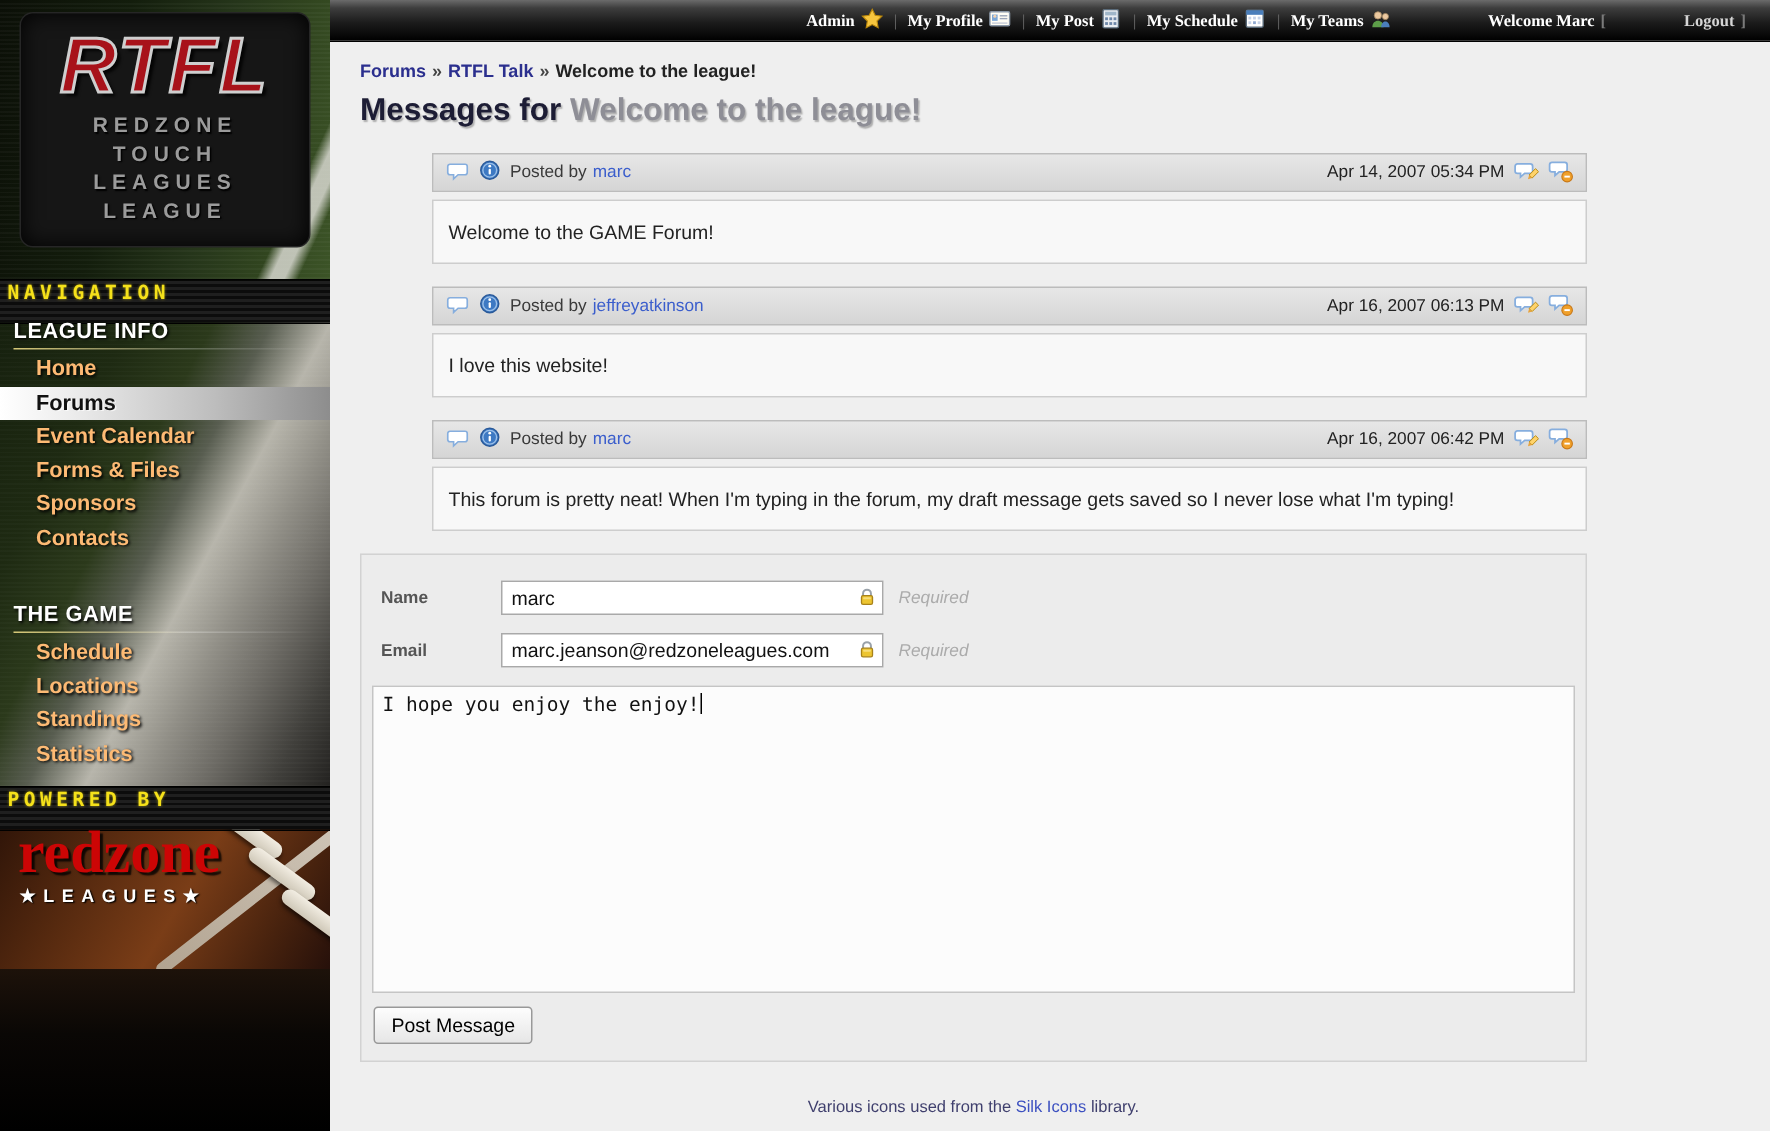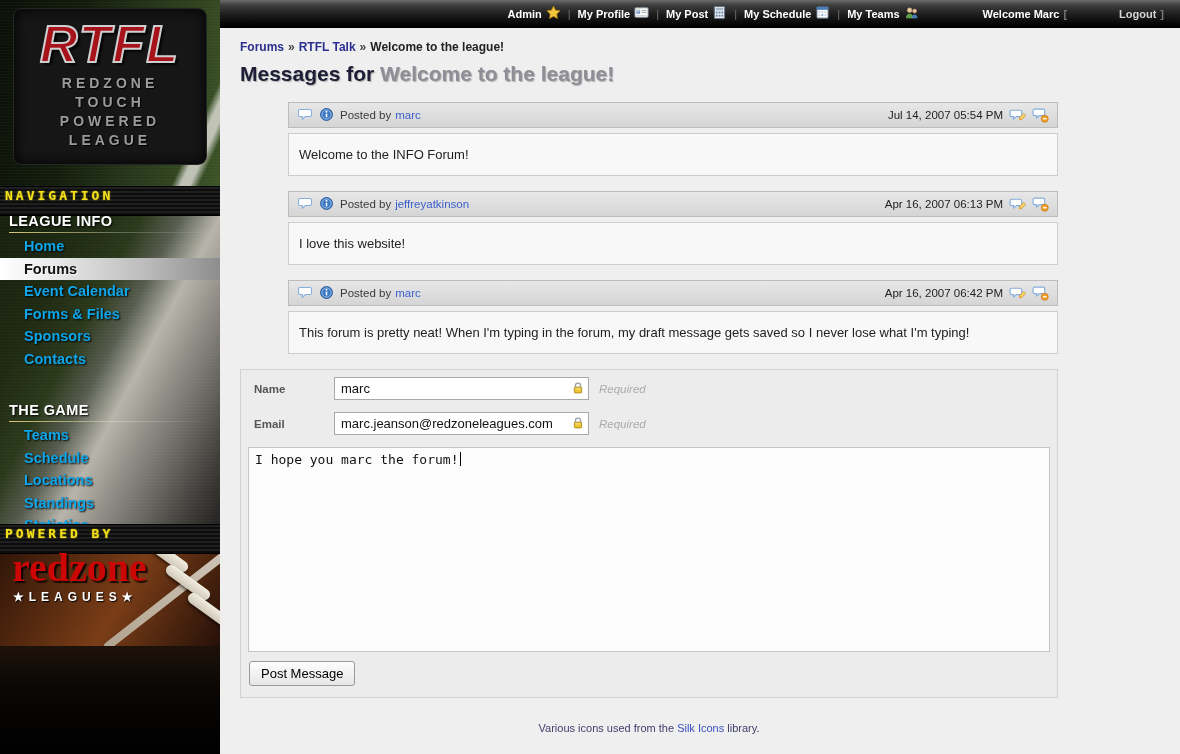--- a/index.html
+++ b/index.html
@@ -6,21 +6,21 @@
   html,body { width:1180px; height:754px; overflow:hidden; }
   body { font-family:"Liberation Sans", sans-serif; background:#efefef; position:relative; }
   a { text-decoration:none; cursor:pointer; }
 
   
   .topbar {
     position:absolute; left:220px; top:0; width:960px; height:28px;
     background:linear-gradient(180deg,#6b6b6b 0%,#3d3d3d 20%,#1c1c1c 55%,#000 100%);
     border-bottom:1px solid #000;
     display:flex; align-items:center; justify-content:flex-end;
-    padding-right:12px; color:#fff; font-size:11px; font-weight:bold;
+    padding-right:12px; color:#fff; font-size:11px; font-weight:bold;font-family:Liberation Serif, serif;
   }
   .tb-item { display:flex; align-items:center; gap:4px; color:#fff; cursor:pointer; }
   .tb-sep { color:#6e6e6e; margin:0 7px; font-weight:normal; }
   .tb-welcome { margin-left:28px; color:#fff;padding-left:36px; }
   .tb-bracket { color:#7a7a7a; margin:0 4px; font-weight:bold; }
   .tb-logout { color:#d5d5d5;padding-left:48px; }
   .ic { display:inline-block; vertical-align:middle; }
 
   
   .sidebar { position:absolute; left:0; top:0; width:220px; height:754px; background:#0c0f08; }
@@ -62,21 +62,21 @@
   }
   .bar-nav { top:186px; }
   .bar-powered { top:524px; }
 
   .sb-menu { position:absolute; left:0; top:205px; width:220px; }
   .sb-header { color:#fff; font-size:14.5px; font-weight:bold; letter-spacing:.4px;
     padding:8px 0 2px 9px; text-shadow:1px 1px 2px #000; }
   .sb-header::after { content:""; display:block; height:1px; margin-top:3px;
     background:linear-gradient(90deg,#d6c878 0%, rgba(255,255,255,.25) 55%, rgba(255,255,255,0) 95%); }
   .sb-header.second { margin-top:24px; }
-  .sb-item { color:#0ea5e9; font-size:14.5px; font-weight:bold; line-height:22.5px;
+  .sb-item { color:#fdba74; font-size:14.5px; font-weight:bold; line-height:22.5px;
     padding-left:24px; cursor:pointer; text-shadow:1px 1px 2px #000; }
   .sb-item.selected {
     background:linear-gradient(90deg,#ffffff 0%,#ececec 22%,#bdbdbd 65%,#8d8d8d 100%);
     color:#111; text-shadow:1px 1px 0 rgba(255,255,255,.65); }
 
   .rz-logo { position:absolute; left:0; top:548px; width:220px; }
   .rz-name { font-family:"Liberation Serif", serif; font-weight:bold; color:#cc0505;
     font-size:40px; line-height:40px; margin-left:12px; letter-spacing:0;
     text-shadow:2px 2px 1px rgba(0,0,0,.8); }
   .rz-sub { color:#fff; font-size:12px; font-weight:bold; letter-spacing:5px; margin:2px 0 0 13px;
@@ -99,21 +99,21 @@
   .msg-header { height:26px; background:linear-gradient(180deg,#e7e7e7,#d5d5d5);
     border:1px solid #bcbcbc; display:flex; align-items:center; padding:0 8px;
     font-size:11.5px; color:#3a3a3a; }
   .msg-header .gap { width:6px; }
   .msg-author { color:#3b5ecc; margin-left:4px; }
   .msg-right { margin-left:auto; display:flex; align-items:center; gap:6px; color:#222; }
   .msg-body { margin-top:5px; background:#f8f8f8; border:1px solid #cdcdcd;
     padding:13px 10px; font-size:13px; color:#222; }
 
   
-  .post-form { margin-top:12px; background:#ececec; border:1px solid #d2d2d2; padding:2px 7px 9px; }
+  .post-form { margin-top:12px; background:#ececec; border:1px solid #d2d2d2; padding:12px 7px 9px; }
   .form-row { display:flex; align-items:center; margin:5px 0 12px 6px; }
   .form-label { width:80px; font-size:11.5px; font-weight:bold; color:#555; }
   .field-wrap { position:relative; width:255px; }
   .field-wrap input { width:100%; height:23px; border:1px solid #a9a9a9; background:#fff;
     font-size:13px; padding:2px 24px 2px 6px; font-family:"Liberation Sans", sans-serif; color:#111; }
   .lock { position:absolute; right:4px; top:4px; }
   .required { font-size:11.5px; font-style:italic; color:#ababab; margin-left:10px; }
   .msg-textarea { margin-top:2px; background:#fcfcfc; border:1px solid #c5c5c5; height:205px;
     padding:4px 6px; font-family:"DejaVu Sans Mono", monospace; font-size:13px; color:#111;
     cursor:text; overflow:hidden; }
@@ -139,37 +139,36 @@
     <div class="lace lace1"></div>
     <div class="lace lace2"></div>
     <div class="lace lace3"></div>
   </div>
   <div class="sb-bg-bottom"></div>
 
   <div class="sb-logo">
     <div class="logo-rtfl">RTFL</div>
     <div class="logo-line">REDZONE</div>
     <div class="logo-line">TOUCH</div>
-    <div class="logo-line">POWERED</div>
+    <div class="logo-line">LEAGUES</div>
     <div class="logo-line">LEAGUE</div>
   </div>
 
   <div class="pixel-bar bar-nav">NAVIGATION</div>
 
   <div class="sb-menu">
     <div class="sb-header">LEAGUE INFO</div>
     <div class="sb-item">Home</div>
     <div class="sb-item selected">Forums</div>
     <div class="sb-item">Event Calendar</div>
     <div class="sb-item">Forms &amp; Files</div>
     <div class="sb-item">Sponsors</div>
     <div class="sb-item">Contacts</div>
 
     <div class="sb-header second">THE GAME</div>
-    <div class="sb-item">Teams</div>
     <div class="sb-item">Schedule</div>
     <div class="sb-item">Locations</div>
     <div class="sb-item">Standings</div>
     <div class="sb-item">Statistics</div>
   </div>
 
   <div class="pixel-bar bar-powered">POWERED BY</div>
 
   <div class="rz-logo">
     <div class="rz-name">redzone</div>
@@ -276,38 +275,38 @@
             <circle cx="8" cy="8" r="6.4" fill="#3d79c3" stroke="#2a5a9a"></circle>
             <circle cx="8" cy="8" r="4.9" fill="none" stroke="#9cc0e8" stroke-width="1"></circle>
             <circle cx="8" cy="5.1" r="1" fill="#fff"></circle>
             <rect x="7.2" y="6.9" width="1.6" height="4.2" rx="0.8" fill="#fff"></rect>
           </svg>
       </span>
       <span class="gap"></span>
       <span>Posted by</span>
       <a class="msg-author">marc</a>
       <span class="msg-right">
-        <span>Jul 14, 2007 05:54 PM</span>
+        <span>Apr 14, 2007 05:34 PM</span>
         <span class="ic">
           <svg width="17" height="17" viewBox="0 0 16 16">
               <path d="M2.5 4h8A1.5 1.5 0 0 1 12 5.5v3A1.5 1.5 0 0 1 10.5 10H7l-2.6 2.3V10H2.5A1.5 1.5 0 0 1 1 8.5v-3A1.5 1.5 0 0 1 2.5 4z" fill="#fff" stroke="#86aede" stroke-width="1.1"></path>
               <path d="M9.8 11l4-4 1.9 1.9-4 4z" fill="#ffd36b" stroke="#b8860b" stroke-width="0.6"></path>
               <path d="M9.8 11l-.7 2.6 2.6-.7z" fill="#e8a33d"></path>
             </svg>
         </span>
         <span class="ic">
           <svg width="17" height="17" viewBox="0 0 16 16">
               <path d="M2.5 3h8A1.5 1.5 0 0 1 12 4.5v3A1.5 1.5 0 0 1 10.5 9H7l-2.6 2.3V9H2.5A1.5 1.5 0 0 1 1 7.5v-3A1.5 1.5 0 0 1 2.5 3z" fill="#fff" stroke="#86aede" stroke-width="1.1"></path>
               <circle cx="12" cy="12" r="3.3" fill="#f0a02a" stroke="#c87818" stroke-width="0.7"></circle>
               <rect x="10.3" y="11.4" width="3.4" height="1.2" fill="#fff"></rect>
             </svg>
         </span>
       </span>
     </div>
-    <div class="msg-body">Welcome to the INFO Forum!</div>
+    <div class="msg-body">Welcome to the GAME Forum!</div>
   </div>
 
   <div class="message">
     <div class="msg-header">
       <span class="ic">
         <svg width="16" height="16" viewBox="0 0 16 16">
             <path d="M3 3.5h10A1.5 1.5 0 0 1 14.5 5v4A1.5 1.5 0 0 1 13 10.5H8.4L5.4 13.2v-2.7H3A1.5 1.5 0 0 1 1.5 9V5A1.5 1.5 0 0 1 3 3.5z" fill="#fff" stroke="#86aede" stroke-width="1.1"></path>
           </svg>
       </span>
       <span class="gap"></span>
@@ -406,21 +405,21 @@
           <svg width="14" height="14" viewBox="0 0 16 16">
               <path d="M5 7.2V5.4a3 3 0 0 1 6 0v1.8" fill="none" stroke="#9aa2aa" stroke-width="1.5"></path>
               <rect x="3.8" y="7" width="8.4" height="6.6" rx="1.2" fill="#edc531" stroke="#a8821a"></rect>
               <rect x="5" y="8.2" width="6" height="1.6" rx="0.8" fill="#f7dd7a"></rect>
             </svg>
         </span>
       </span>
       <span class="required">Required</span>
     </div>
 
-    <div class="msg-textarea"><span>I hope you marc the forum!</span><span class="caret"></span></div>
+    <div class="msg-textarea"><span>I hope you enjoy the enjoy!</span><span class="caret"></span></div>
 
     <div class="btn-row">
       <button class="post-btn">Post Message</button>
     </div>
   </div>
 
   <div class="footer">
     <div class="line1"><span>Various icons used from the </span><a>Silk Icons</a><span> library.</span></div>
     <div class="line2"></div>
   </div>

